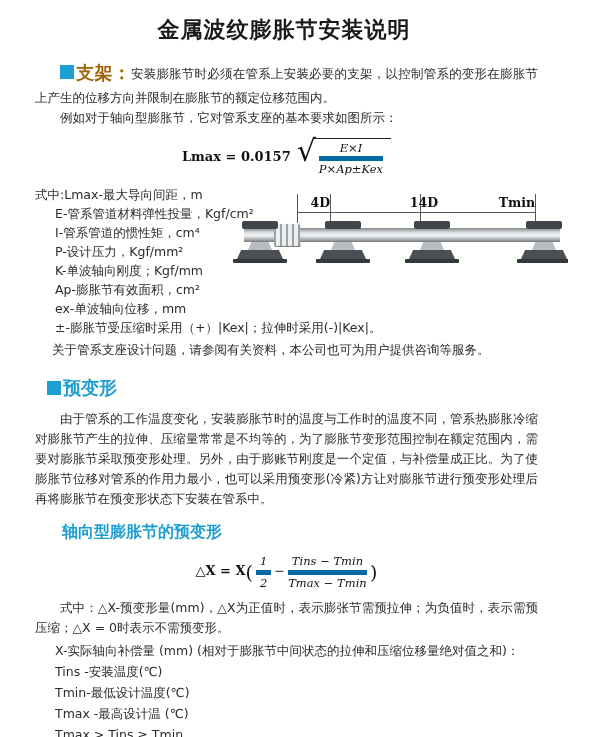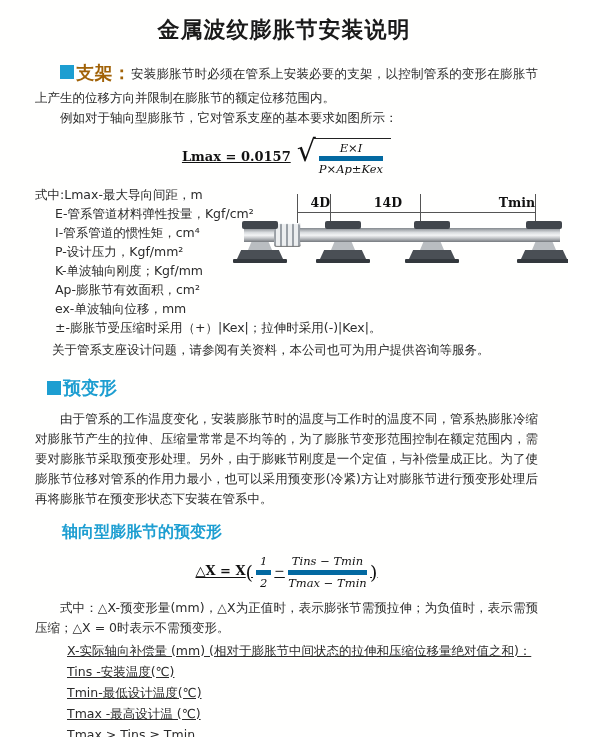--- a/index.html
+++ b/index.html
@@ -24,54 +24,54 @@
   .sec-head{
     font-size:18px;font-weight:bold;color:#1d9ed1;margin:14px 0 6px 12px;
   }
   .sub-head{
     font-size:16px;font-weight:bold;color:#1d9ed1;margin:10px 0 6px 0;
   }
   .sub-head.axial{margin-left:27px;}
   
   .formula{
     text-align:center;font-family:"DejaVu Serif","Liberation Serif",serif;
-    color:#111;margin:10px 0 8px 0;text-decoration:underline;
+    color:#111;margin:10px 0 8px 0;
   }
   .formula .lhs{font-weight:bold;font-style:normal;font-size:13px;}
   .frac{
     display:inline-flex;flex-direction:column;vertical-align:middle;
     text-align:center;font-size:11.5px;line-height:1.25;font-style:italic;
   }
   .frac .fnum{border-bottom:5px solid #0369a1;padding:0 4px 1px 4px;}
   .frac .fden{padding-top:1px;}
   .sqrt{display:inline-flex;align-items:flex-start;margin-left:6px;vertical-align:middle;}
   .sqrt-sign{font-size:30px;line-height:26px;font-style:normal;margin-right:-3px;font-weight:400;}
   .radicand{border-top:1.4px solid #222;padding:2px 8px 0 6px;font-style:italic;}
   .paren{font-size:19px;font-style:normal;vertical-align:middle;}
   .half{margin:0 3px;}
   .mathtxt{font-style:italic;}
   
   .defs{list-style:none;margin:4px 0 0 0;padding:0;}
   .defs li{margin:0;line-height:19px;white-space:nowrap;}
   .defs li.sub{margin-left:20px;}
   .note-line{margin-top:3px;margin-left:17px;}
   .axial-lines{list-style:none;margin:2px 0 0 0;padding:0;}
-  .axial-lines li{line-height:21px;margin-left:32px;white-space:nowrap;text-decoration:underline;}
+  .axial-lines li{line-height:21px;margin-left:20px;white-space:nowrap;}
   
   .diagram{position:absolute;left:240px;top:190px;width:330px;height:84px;}
   .dim-line{position:absolute;left:57px;top:22px;width:238px;height:0;border-top:1px solid #555;}
   .tick{position:absolute;top:4px;width:0;height:36px;border-left:1px solid #555;}
   .t1{left:57px;}.t2{left:90px;}.t3{left:180px;}.t4{left:295px;}
   .dim-label{
     position:absolute;top:3px;text-align:right;
     font-family:"DejaVu Serif","Liberation Serif",serif;
     font-weight:bold;font-size:12.5px;color:#111;background:transparent;
   }
   .dl1{left:57px;width:33px;}
-  .dl2{left:72px;width:90px;}
+  .dl2{left:108px;width:90px;}
   .dl3{left:180px;width:115px;}
   .pipe{
     position:absolute;top:38px;height:14px;
     background:linear-gradient(180deg,#84898e 0%,#d9dcdf 32%,#f3f4f5 52%,#c4c7ca 72%,#75797e 100%);
   }
   .pipe.main{left:60px;width:260px;}
   .pipe.stub{left:4px;width:30px;}
   .bellows{
     position:absolute;left:34px;top:33px;width:27px;height:24px;border-radius:3px;
     background:repeating-linear-gradient(90deg,#9aa0a6 0 2px,#eceeef 2px 6px);

